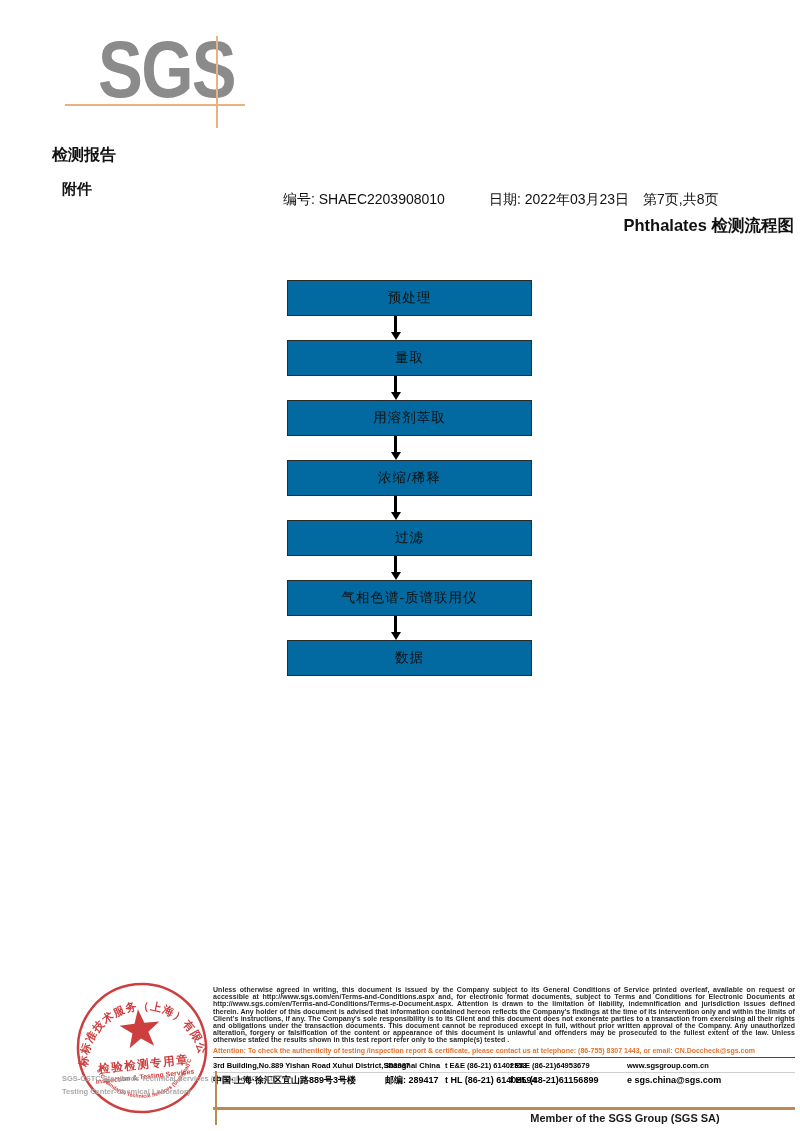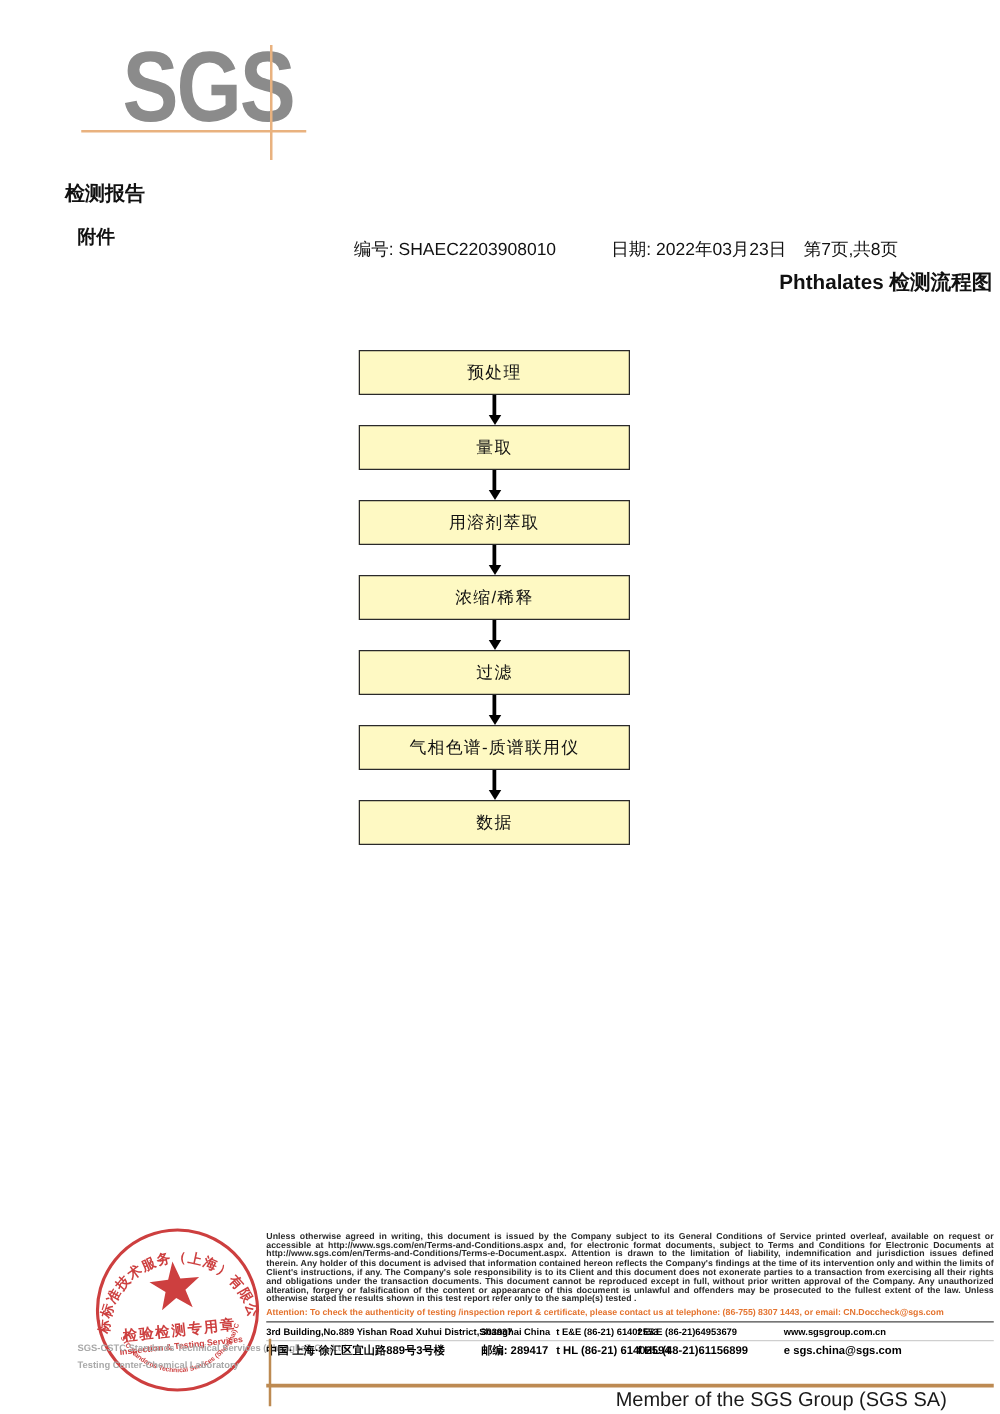--- a/index.html
+++ b/index.html
@@ -15,21 +15,21 @@
   
   .report-title{position:absolute;left:52px;top:145px;font-size:16px;font-weight:bold;}
   .hdr{position:absolute;top:162px;font-size:14px;margin-top:29px;}
   .hdr-no{left:283px;} .hdr-date{left:489px;} .hdr-page{left:643px;}
   .attachment{position:absolute;left:62px;top:180px;font-size:15px;font-weight:bold;}
   .chart-title{position:absolute;left:0;top:215px;width:794px;text-align:right;
                font-size:16.5px;font-weight:bold;}
 
   
   .flowchart{position:absolute;left:287px;top:280px;width:217px;}
-  .fc-box{box-sizing:border-box;width:217px;height:36px;border:1.5px solid #2a2a2a;background:#fef9c3;
+  .fc-box{box-sizing:border-box;width:245px;height:36px;border:1.5px solid #2a2a2a;background:#0369a1;
           display:flex;align-items:center;justify-content:center;font-size:13.5px;letter-spacing:1px;color:#111;}
   .fc-arrow{height:24px;display:flex;flex-direction:column;align-items:center;}
   .fc-arrow .shaft{width:2.5px;height:16px;background:#000;}
   .fc-arrow .head{width:0;height:0;border-left:5.5px solid transparent;border-right:5.5px solid transparent;
                   border-top:8px solid #000;}
 
   
   .stamp{position:absolute;left:72px;top:978px;width:140px;height:140px;transform:rotate(-6deg);opacity:.92;}
   .gray-co{position:absolute;left:62px;top:1072px;width:215px;color:#a9a9a9;font-weight:bold;
            font-size:7.5px;line-height:13px;white-space:nowrap;}
@@ -40,21 +40,21 @@
   .addr{margin-top:3px;border-top:1px solid #4a4a4a;}
   .addr-row{display:flex;align-items:center;height:14px;white-space:nowrap;font-weight:bold;color:#000;}
   .addr-row.r1{font-size:7.5px;border-bottom:1px solid #cfcfcf;}
   .addr-row.r2{font-size:9px;}
   .addr-row .c1{width:172px;} .addr-row .c2{width:60px;} .addr-row .c3{width:65px;}
   .addr-row .c4{width:97px;} .addr-row .c5{flex:1;margin-left:20px;}
   .r2 .c1,.r2 .c2{font-size:9px;}
   .orange-hline{position:absolute;left:213px;top:1107px;width:582px;height:3px;background:#bd8a52;}
   .orange-vline{position:absolute;left:215px;top:1071px;width:2px;height:54px;background:#bd8a52;}
   .member{position:absolute;left:455px;top:1112px;width:340px;text-align:center;
-          font-size:16px;font-weight:normal;color:#1a1a1a;}
+          font-size:11px;font-weight:bold;color:#1a1a1a;}
 </style>
 </head>
 <body>
 
 <div class="page">
 
   <div class="sgs-logo">SGS</div>
   <div class="logo-hline"></div>
   <div class="logo-vline"></div>
 

